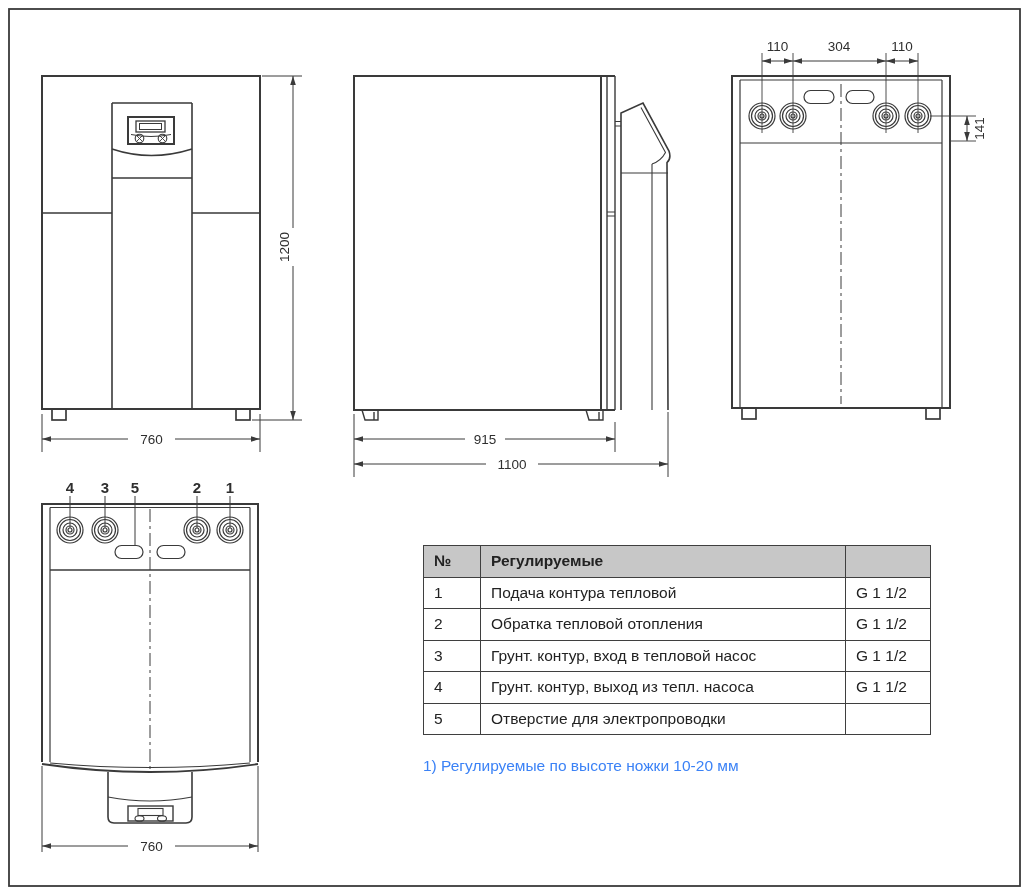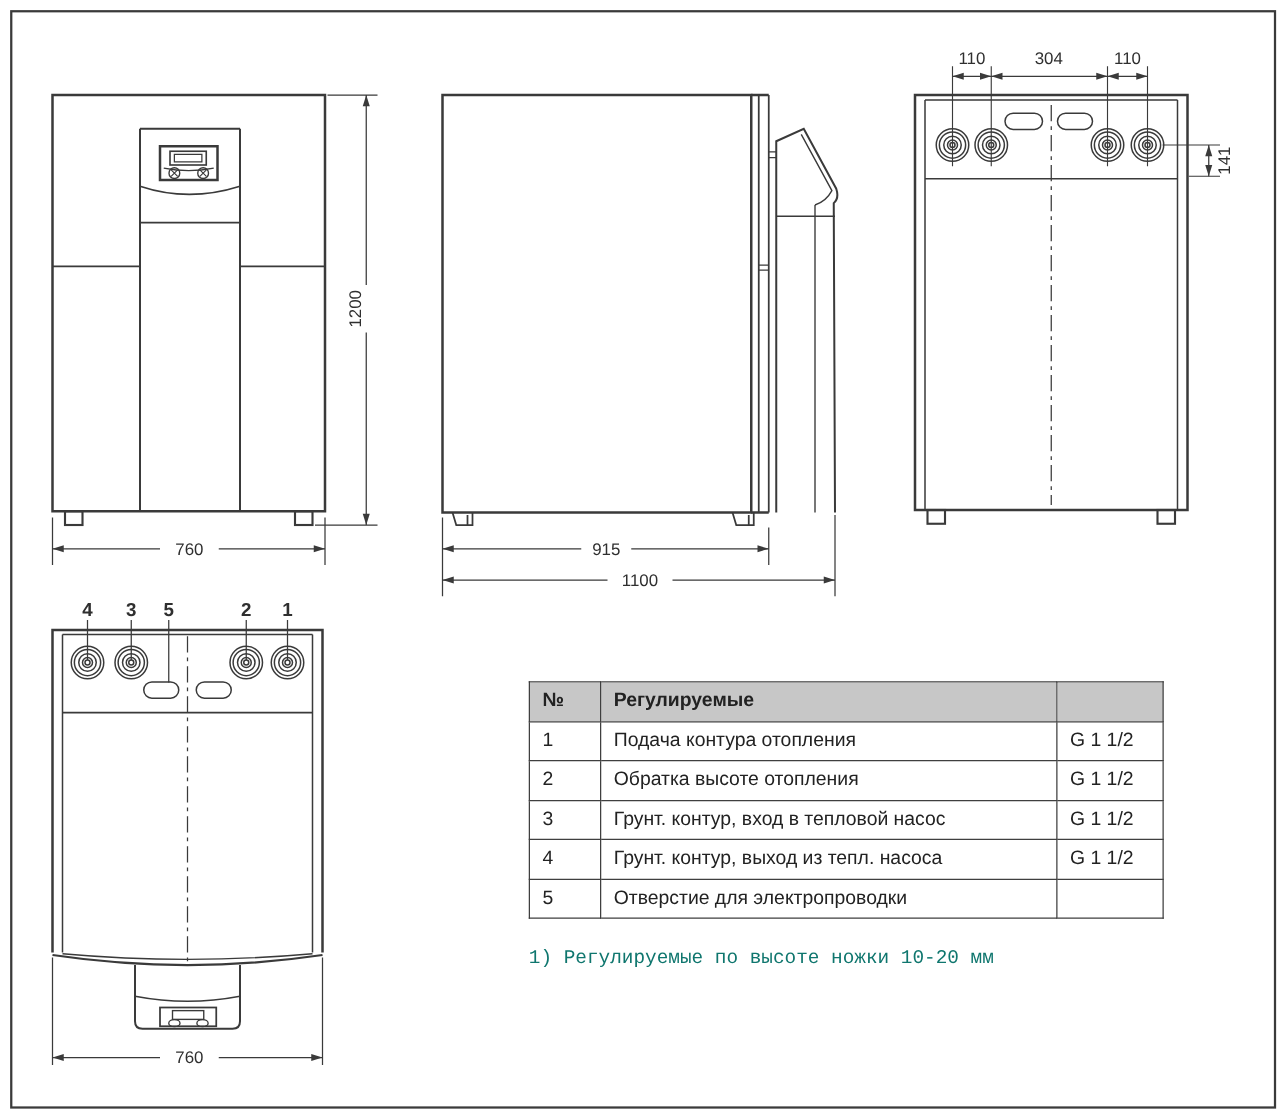--- a/index.html
+++ b/index.html
@@ -34,21 +34,21 @@
   #conn-table th{
     background:#c7c7c7;
     font-weight:bold;
   }
   .col-num{width:57px;}
   .col-desc{width:365px;}
   .col-size{width:85px;}
 
   #footnote{
     position:absolute;left:423px;top:757px;
-    font-size:15.5px;color:#0f766e;font-family:Liberation Mono, monospace;
+    font-size:15.5px;color:#3b82f6;
   }
 </style>
 </head>
 <body>
 
 <div id="canvas">
 
 <svg width="1024" height="894" viewBox="0 0 1024 894">
   <g fill="none" stroke="#3a3a3a" stroke-width="1.4">
 
@@ -263,26 +263,26 @@
   <thead>
     <tr>
       <th>№</th>
       <th>Регулируемые</th>
       <th></th>
     </tr>
   </thead>
   <tbody>
     <tr>
       <td>1</td>
-      <td>Подача контура отопления</td>
+      <td>Подача контура тепловой</td>
       <td>G 1 1/2</td>
     </tr>
     <tr>
       <td>2</td>
-      <td>Обратка высоте отопления</td>
+      <td>Обратка тепловой отопления</td>
       <td>G 1 1/2</td>
     </tr>
     <tr>
       <td>3</td>
       <td>Грунт. контур, вход в тепловой насос</td>
       <td>G 1 1/2</td>
     </tr>
     <tr>
       <td>4</td>
       <td>Грунт. контур, выход из тепл. насоса</td>

